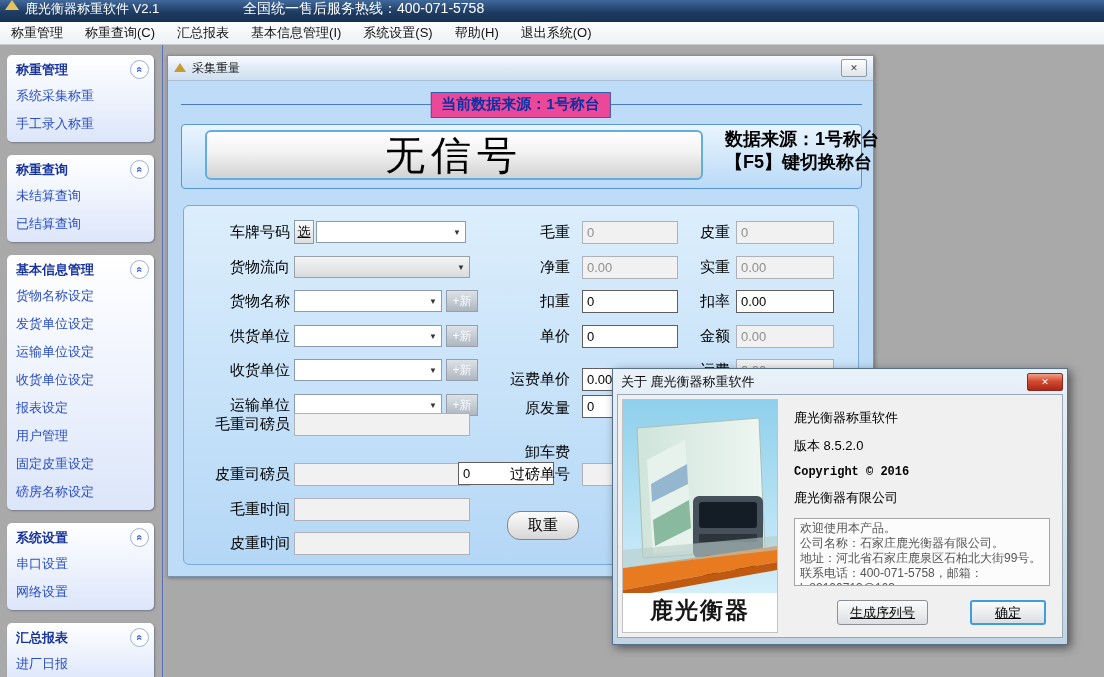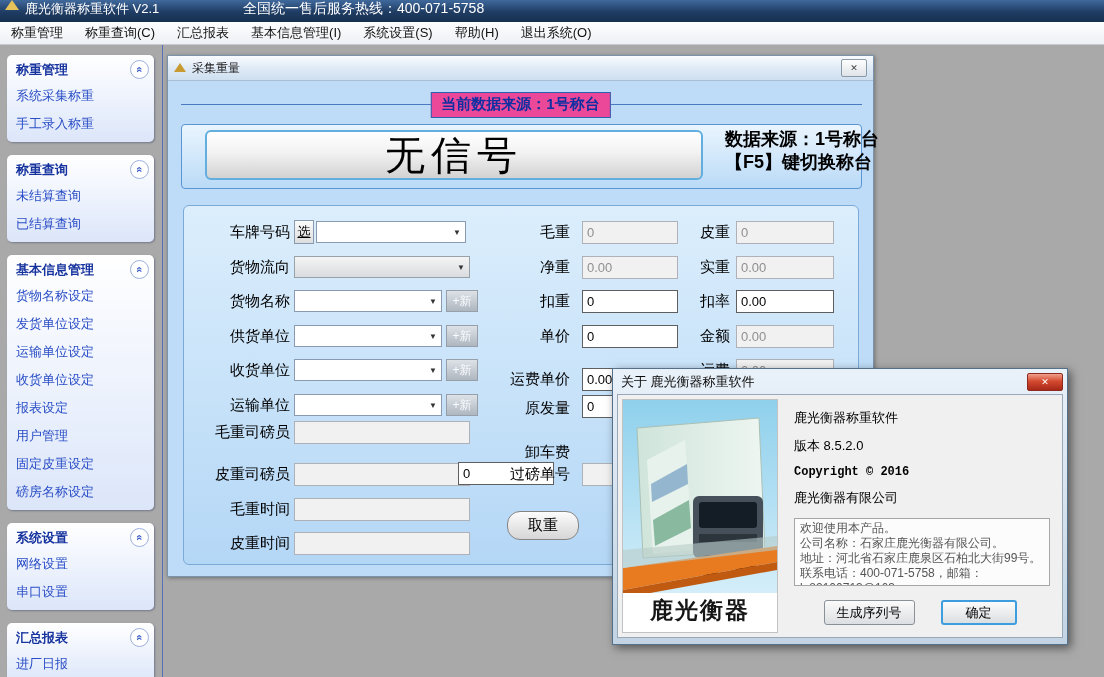--- a/index.html
+++ b/index.html
@@ -100,21 +100,21 @@
   .about-close::before{content:"✕";font-weight:bold;}
   .about-body{height:244px;box-sizing:border-box;background:#f0f0f0;border:1px solid #98a8b8;display:flex;padding:4px;}
   .truckp{width:156px;flex:none;background:#fff;border:1px solid #c2c2c2;position:relative;overflow:hidden;box-sizing:border-box;}
   .brand{position:absolute;bottom:6px;left:0;width:100%;text-align:center;font-size:23px;font-weight:bold;
     color:#161616;letter-spacing:2px;background:#fff;padding-top:2px;}
   .about-right{flex:1;display:flex;flex-direction:column;padding:10px 8px 6px 16px;font-size:13px;color:#000;}
   .a-line{margin-bottom:10px;}
   .a-copy{font-family:"Liberation Mono","DejaVu Sans Mono",monospace;font-size:12px;font-weight:bold;}
   .infobox{border:1px solid #a6a6a6;background:#fcfcfc;color:#555;font-size:12px;line-height:15px;
     padding:2px 5px;height:68px;box-sizing:border-box;white-space:pre-line;overflow:hidden;margin-top:1px;}
-  .btnrow{margin-top:auto;display:flex;justify-content:center;gap:26px;padding:0 4px 2px 0;}
+  .btnrow{margin-top:auto;display:flex;justify-content:flex-end;gap:42px;padding:0 4px 2px 0;text-decoration:underline;}
   .dlgbtn{height:25px;font-size:13px;cursor:pointer;font-family:inherit;color:#000;
     background:linear-gradient(#fbfbfb,#dcdfe2);border:1px solid #8a9098;border-radius:3px;padding:0 12px;}
   .dlgbtn.ok{border:2px solid #3c9ede;width:76px;padding:0;}
 </style>
 </head>
 <body>
 
 <div class="screen">
 
   <div class="titlebar">
@@ -170,22 +170,22 @@
         <div class="panel-item">固定皮重设定</div>
         <div class="panel-item">磅房名称设定</div>
       </div>
       <div class="panel">
         <div class="panel-header">
           <span>系统设置</span>
           <span class="chev-btn">
             <span class="chev">«</span>
           </span>
         </div>
+        <div class="panel-item">串口设置</div>
         <div class="panel-item">网络设置</div>
-        <div class="panel-item">串口设置</div>
       </div>
       <div class="panel">
         <div class="panel-header">
           <span>汇总报表</span>
           <span class="chev-btn">
             <span class="chev">«</span>
           </span>
         </div>
         <div class="panel-item">进厂日报</div>
       </div>
@@ -235,21 +235,21 @@
             <div class="frow rowL" style="top: 151px;">
               <span class="flabel lb-l">收货单位</span>
               <div class="combo w148"></div>
               <button class="addbtn">+新</button>
             </div>
             <div class="frow rowL" style="top: 186px;">
               <span class="flabel lb-l">运输单位</span>
               <div class="combo w148"></div>
               <button class="addbtn">+新</button>
             </div>
-            <div class="frow rowL" style="top: 213px;">
+            <div class="frow rowL" style="top: 205px;">
               <span class="flabel lb-l">毛重司磅员</span>
               <input class="fld w176" readonly="" style="">
             </div>
             <div class="frow rowL" style="top: 255px;">
               <span class="flabel lb-l">皮重司磅员</span>
               <input class="fld w176" readonly="" style="">
             </div>
             <div class="frow rowL" style="top: 290px;">
               <span class="flabel lb-l">毛重时间</span>
               <input class="fld w176" readonly="" style="">

